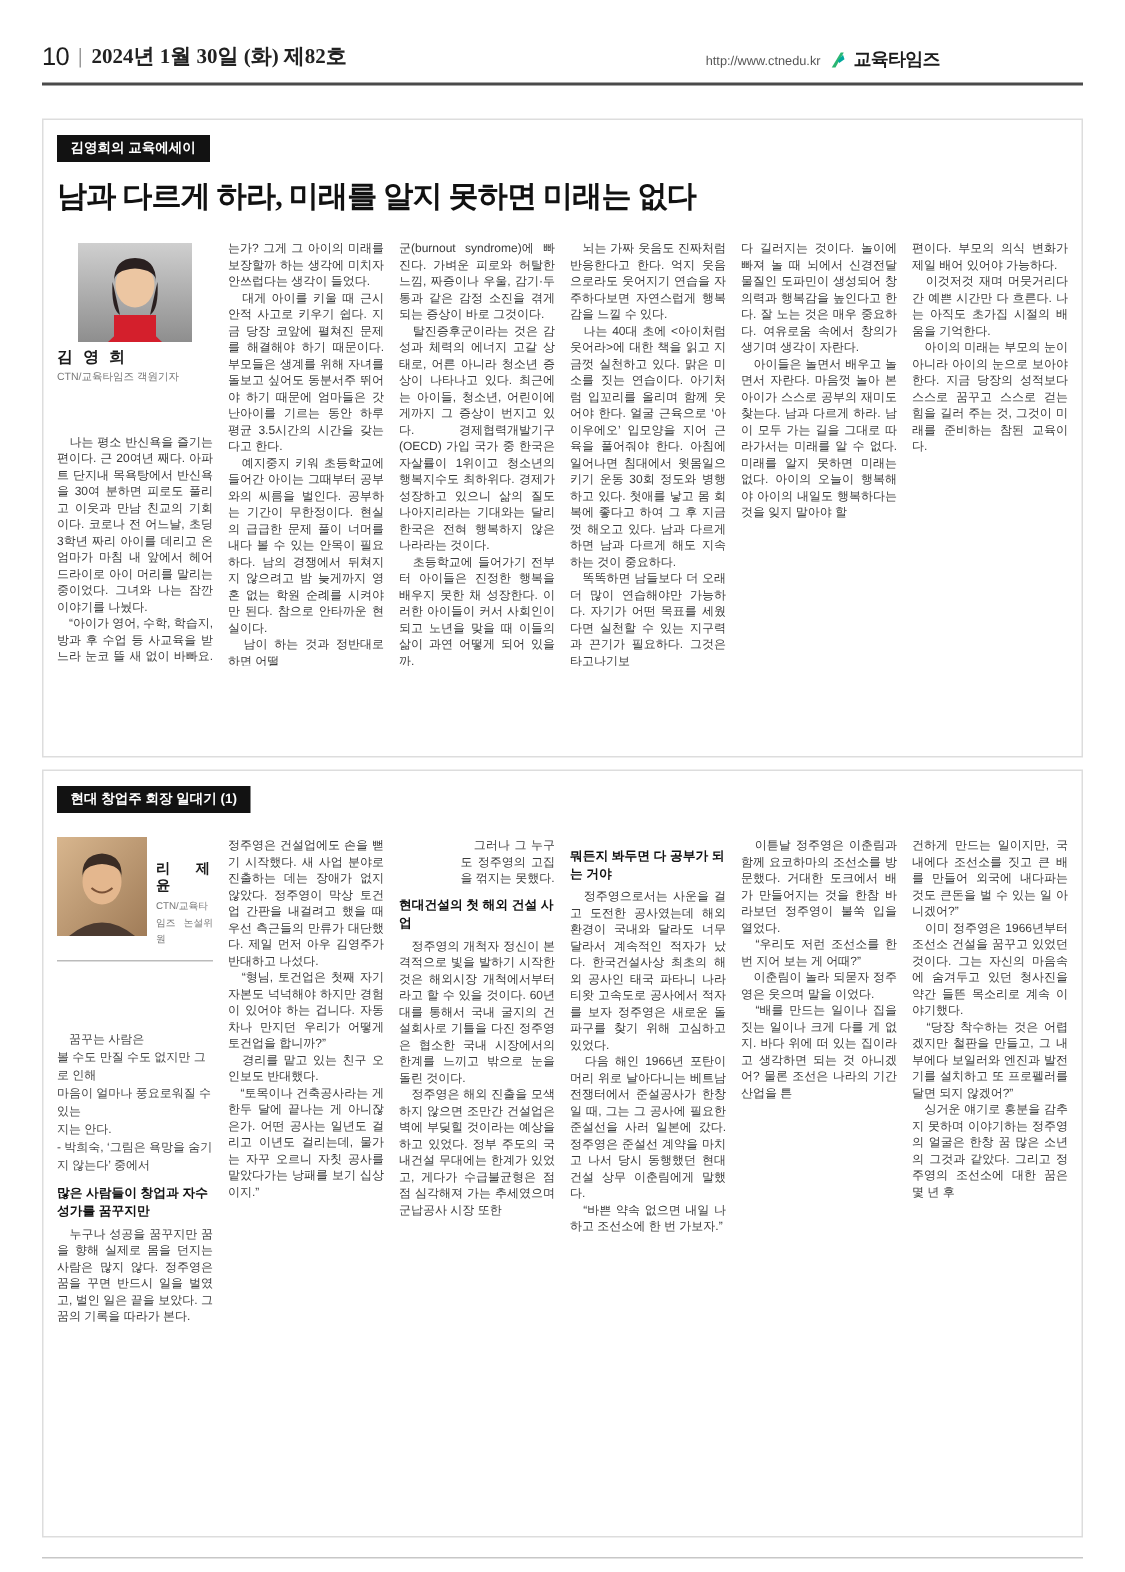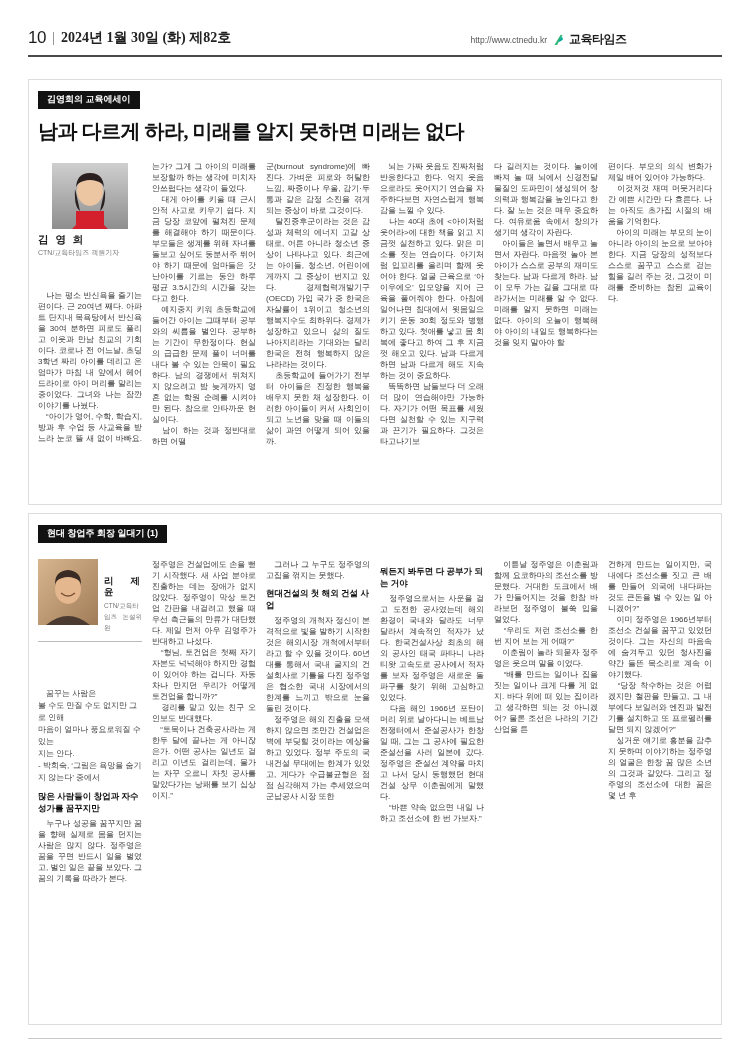--- a/index.html
+++ b/index.html
@@ -161,21 +161,21 @@
         <div class="subhead">많은 사람들이 창업과 자수성가를 꿈꾸지만</div>
         <div class="col-plain" style="white-space:pre-line; text-align:justify;">　누구나 성공을 꿈꾸지만 꿈을 향해 실제로 몸을 던지는 사람은 많지 않다. 정주영은 꿈을 꾸면 반드시 일을 벌였고, 벌인 일은 끝을 보았다. 그 꿈의 기록을 따라가 본다.</div>
       </div>
 
       <div class="col">정주영은 건설업에도 손을 뻗기 시작했다. 새 사업 분야로 진출하는 데는 장애가 없지 않았다. 정주영이 막상 토건업 간판을 내걸려고 했을 때 우선 측근들의 만류가 대단했다. 제일 먼저 아우 김영주가 반대하고 나섰다.
 　“형님, 토건업은 첫째 자기 자본도 넉넉해야 하지만 경험이 있어야 하는 겁니다. 자동차나 만지던 우리가 어떻게 토건업을 합니까?”
 　경리를 맡고 있는 친구 오인보도 반대했다.
 　“토목이나 건축공사라는 게 한두 달에 끝나는 게 아니잖은가. 어떤 공사는 일년도 걸리고 이년도 걸리는데, 물가는 자꾸 오르니 자칫 공사를 맡았다가는 낭패를 보기 십상이지.”</div>
 
       <div class="col" style="white-space:normal;">
-        <div class="col-plain" style="white-space:pre-line; text-align:justify;">　그러나 그 누구도 정주영의 고집을 꺾지는 못했다.</div>
+        <div class="col-plain" style="white-space:pre-line; text-align:justify;margin-left:41px;">　그러나 그 누구도 정주영의 고집을 꺾지는 못했다.</div>
         <div class="subhead">현대건설의 첫 해외 건설 사업</div>
         <div class="col-plain" style="white-space:pre-line; text-align:justify;">　정주영의 개척자 정신이 본격적으로 빛을 발하기 시작한 것은 해외시장 개척에서부터라고 할 수 있을 것이다. 60년대를 통해서 국내 굴지의 건설회사로 기틀을 다진 정주영은 협소한 국내 시장에서의 한계를 느끼고 밖으로 눈을 돌린 것이다.
 　정주영은 해외 진출을 모색하지 않으면 조만간 건설업은 벽에 부딪힐 것이라는 예상을 하고 있었다. 정부 주도의 국내건설 무대에는 한계가 있었고, 게다가 수급불균형은 점점 심각해져 가는 추세였으며 군납공사 시장 또한</div>
       </div>
 
       <div class="col" style="white-space:normal;">
         <div class="subhead">뭐든지 봐두면 다 공부가 되는 거야</div>
         <div class="col-plain" style="white-space:pre-line; text-align:justify;">　정주영으로서는 사운을 걸고 도전한 공사였는데 해외 환경이 국내와 달라도 너무 달라서 계속적인 적자가 났다. 한국건설사상 최초의 해외 공사인 태국 파타니 나라티왓 고속도로 공사에서 적자를 보자 정주영은 새로운 돌파구를 찾기 위해 고심하고 있었다.
 　다음 해인 1966년 포탄이 머리 위로 날아다니는 베트남 전쟁터에서 준설공사가 한창일 때, 그는 그 공사에 필요한 준설선을 사러 일본에 갔다. 정주영은 준설선 계약을 마치고 나서 당시 동행했던 현대건설 상무 이춘림에게 말했다.
 　“바쁜 약속 없으면 내일 나하고 조선소에 한 번 가보자.”</div>

